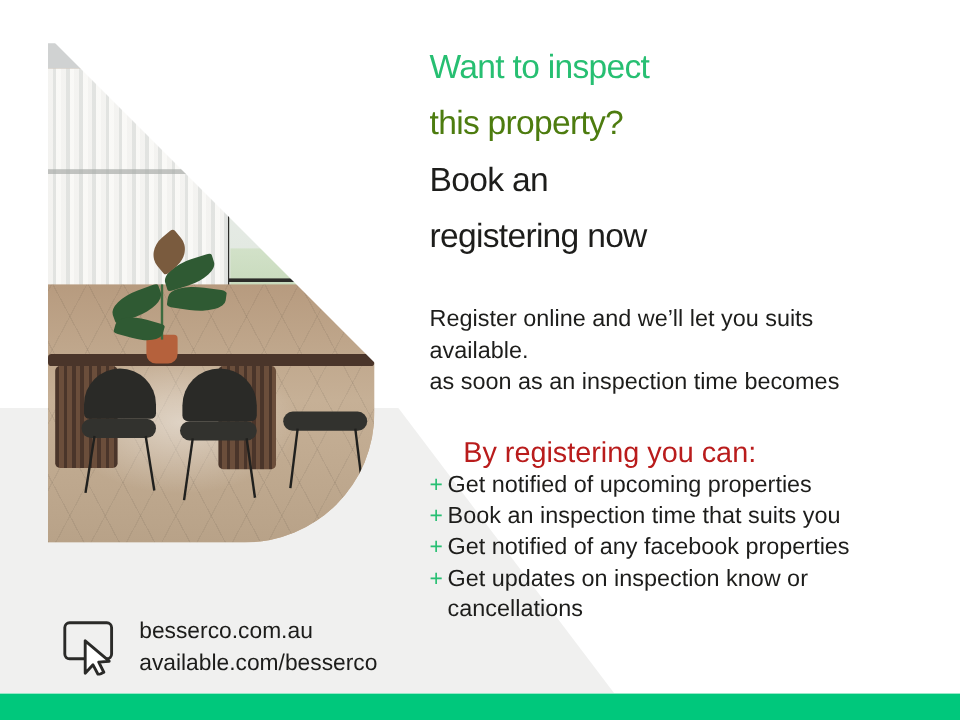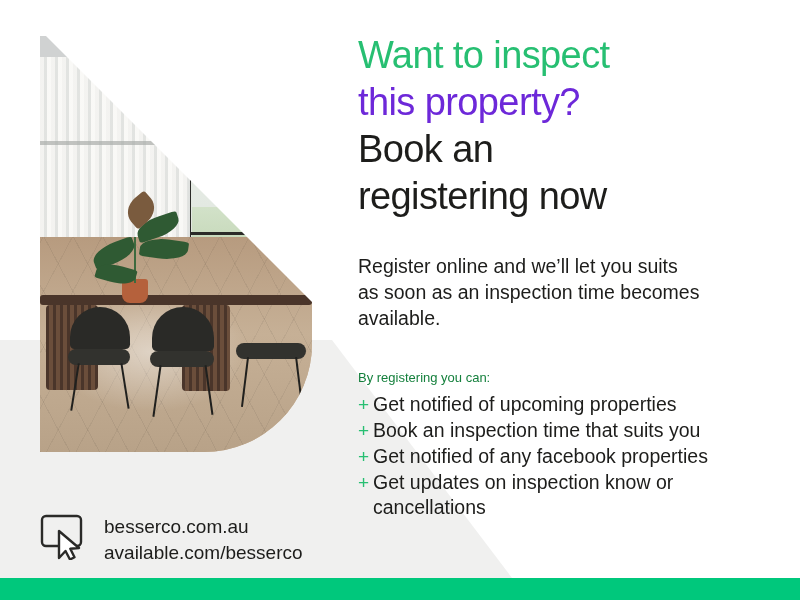--- a/index.html
+++ b/index.html
@@ -198,21 +198,21 @@
     left: 358px;
     top: 0;
     width: 420px;
     height: 600px;
     z-index: 5;
   }
 
   .headline-green,
   .headline-dark {
     font-weight: 300;
-    font-size: 38px;
+    font-size: 28px;
     line-height: 47px;
     letter-spacing: -0.6px;
     margin: 0;
   }
   .headline-green { color: #27bf72; }
   .headline-dark  { color: #1d1d1b; }
 
   .headline-block { position: absolute; top: 32px; left: 0; width: 420px; }
 
   .lede {
@@ -227,24 +227,25 @@
   }
   .lede .strong { font-weight: 700; }
 
   .list-block {
     position: absolute;
     top: 365px;
     left: 0;
     width: 420px;
   }
   .list-intro {
-    font-size: 13px;
+    font-size: 24px;
     line-height: 26px;
-    color: #15803d;
+    color: #b91c1c;
     margin-bottom: 1px;
+    margin-left: 28px;
   }
   ul.benefits {
     list-style: none;
     margin: 0;
     padding: 0;
   }
   ul.benefits li {
     position: relative;
     padding-left: 15px;
     font-size: 19.5px;
@@ -257,23 +258,24 @@
     left: 0;
     top: 0;
     color: #27bf72;
     font-size: 19px;
     font-weight: 400;
   }
 
   
   .footer {
     position: absolute;
-    left: 40px;
+    left: 52px;
     bottom: 34px;
     display: flex;
+    align-items: center;
     gap: 14px;
     z-index: 5;
   }
   .click-icon { width: 50px; height: 46px; display: block; }
   .footer-links {
     font-size: 19px;
     line-height: 26px;
     color: #1d1d1b;
   }
   .footer-links div { white-space: nowrap; }
@@ -326,29 +328,29 @@
       <div class="leaf" style="left:86px;top:140px;width:30px;height:26px;background:#7a5b3e;transform:rotate(-40deg);"></div>
     </div>
   </div>
 
   <div class="diagonal-slash"></div>
 
   <div class="copy">
 
     <div class="headline-block">
       <div class="headline-green" style="color: rgb(39, 191, 114);">Want to inspect</div>
-      <div class="headline-green" style="color: #6d28d9;">this property?</div>
+      <div class="headline-green" style="color: #4d7c0f;">this property?</div>
       <div class="headline-dark">Book an</div>
       <div class="headline-dark">registering now</div>
     </div>
 
     <div class="lede">
       <div>Register online and we’ll let you suits</div>
+      <div>available.</div>
       <div>as soon as an inspection time becomes</div>
-      <div>available.</div>
     </div>
 
     <div class="list-block">
       <div class="list-intro">By registering you can:</div>
       <ul class="benefits">
         <li>
           <span class="plus" style="color: rgb(39, 191, 114);">+</span>
           <span>Get notified of upcoming properties</span>
         </li>
         <li>

